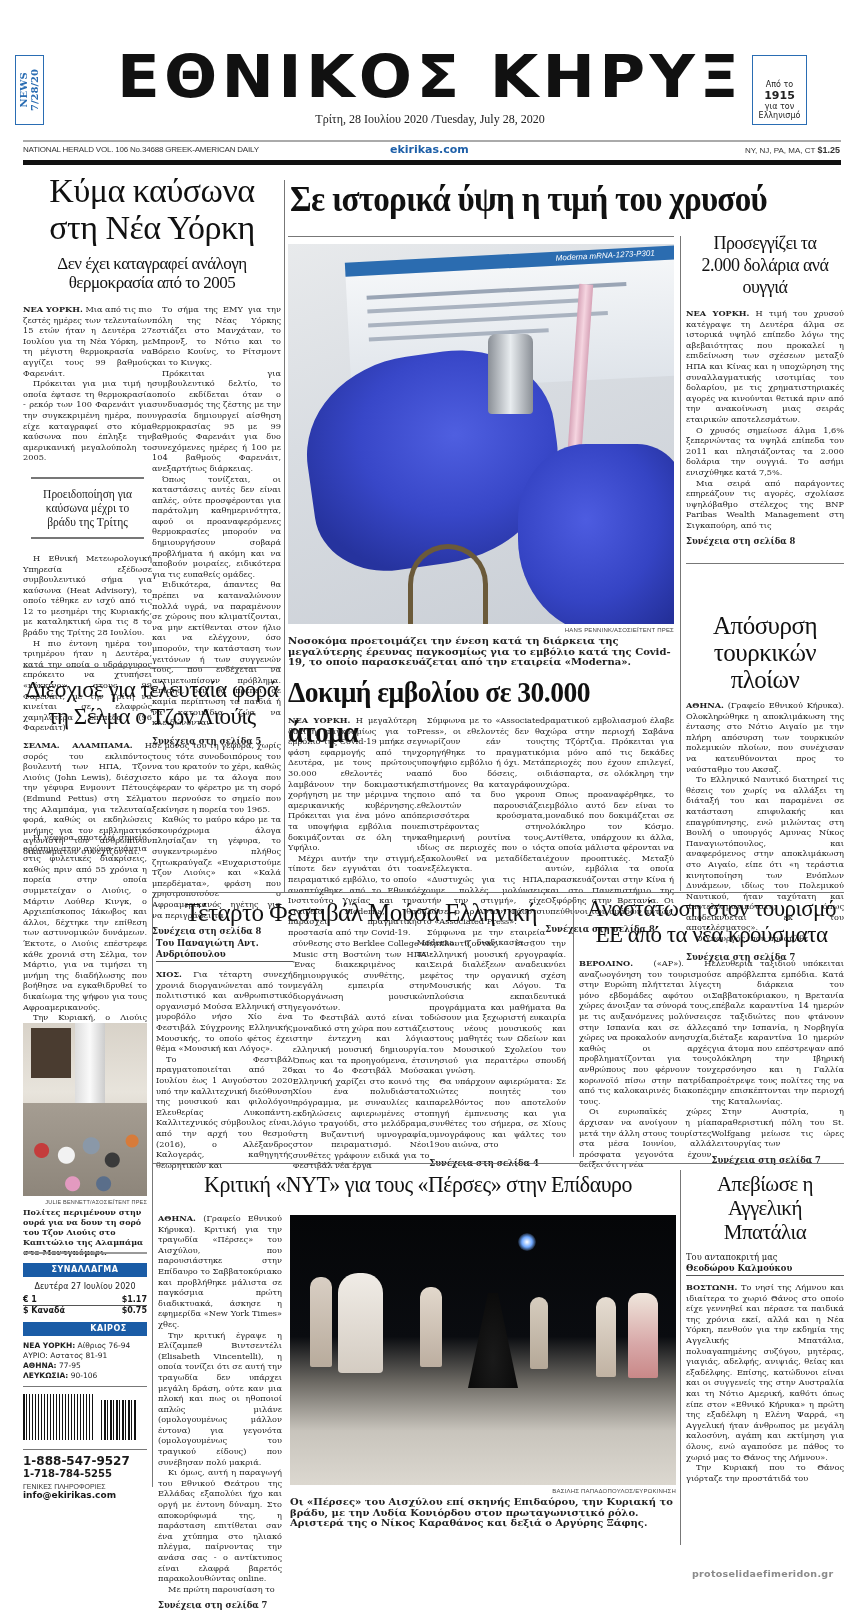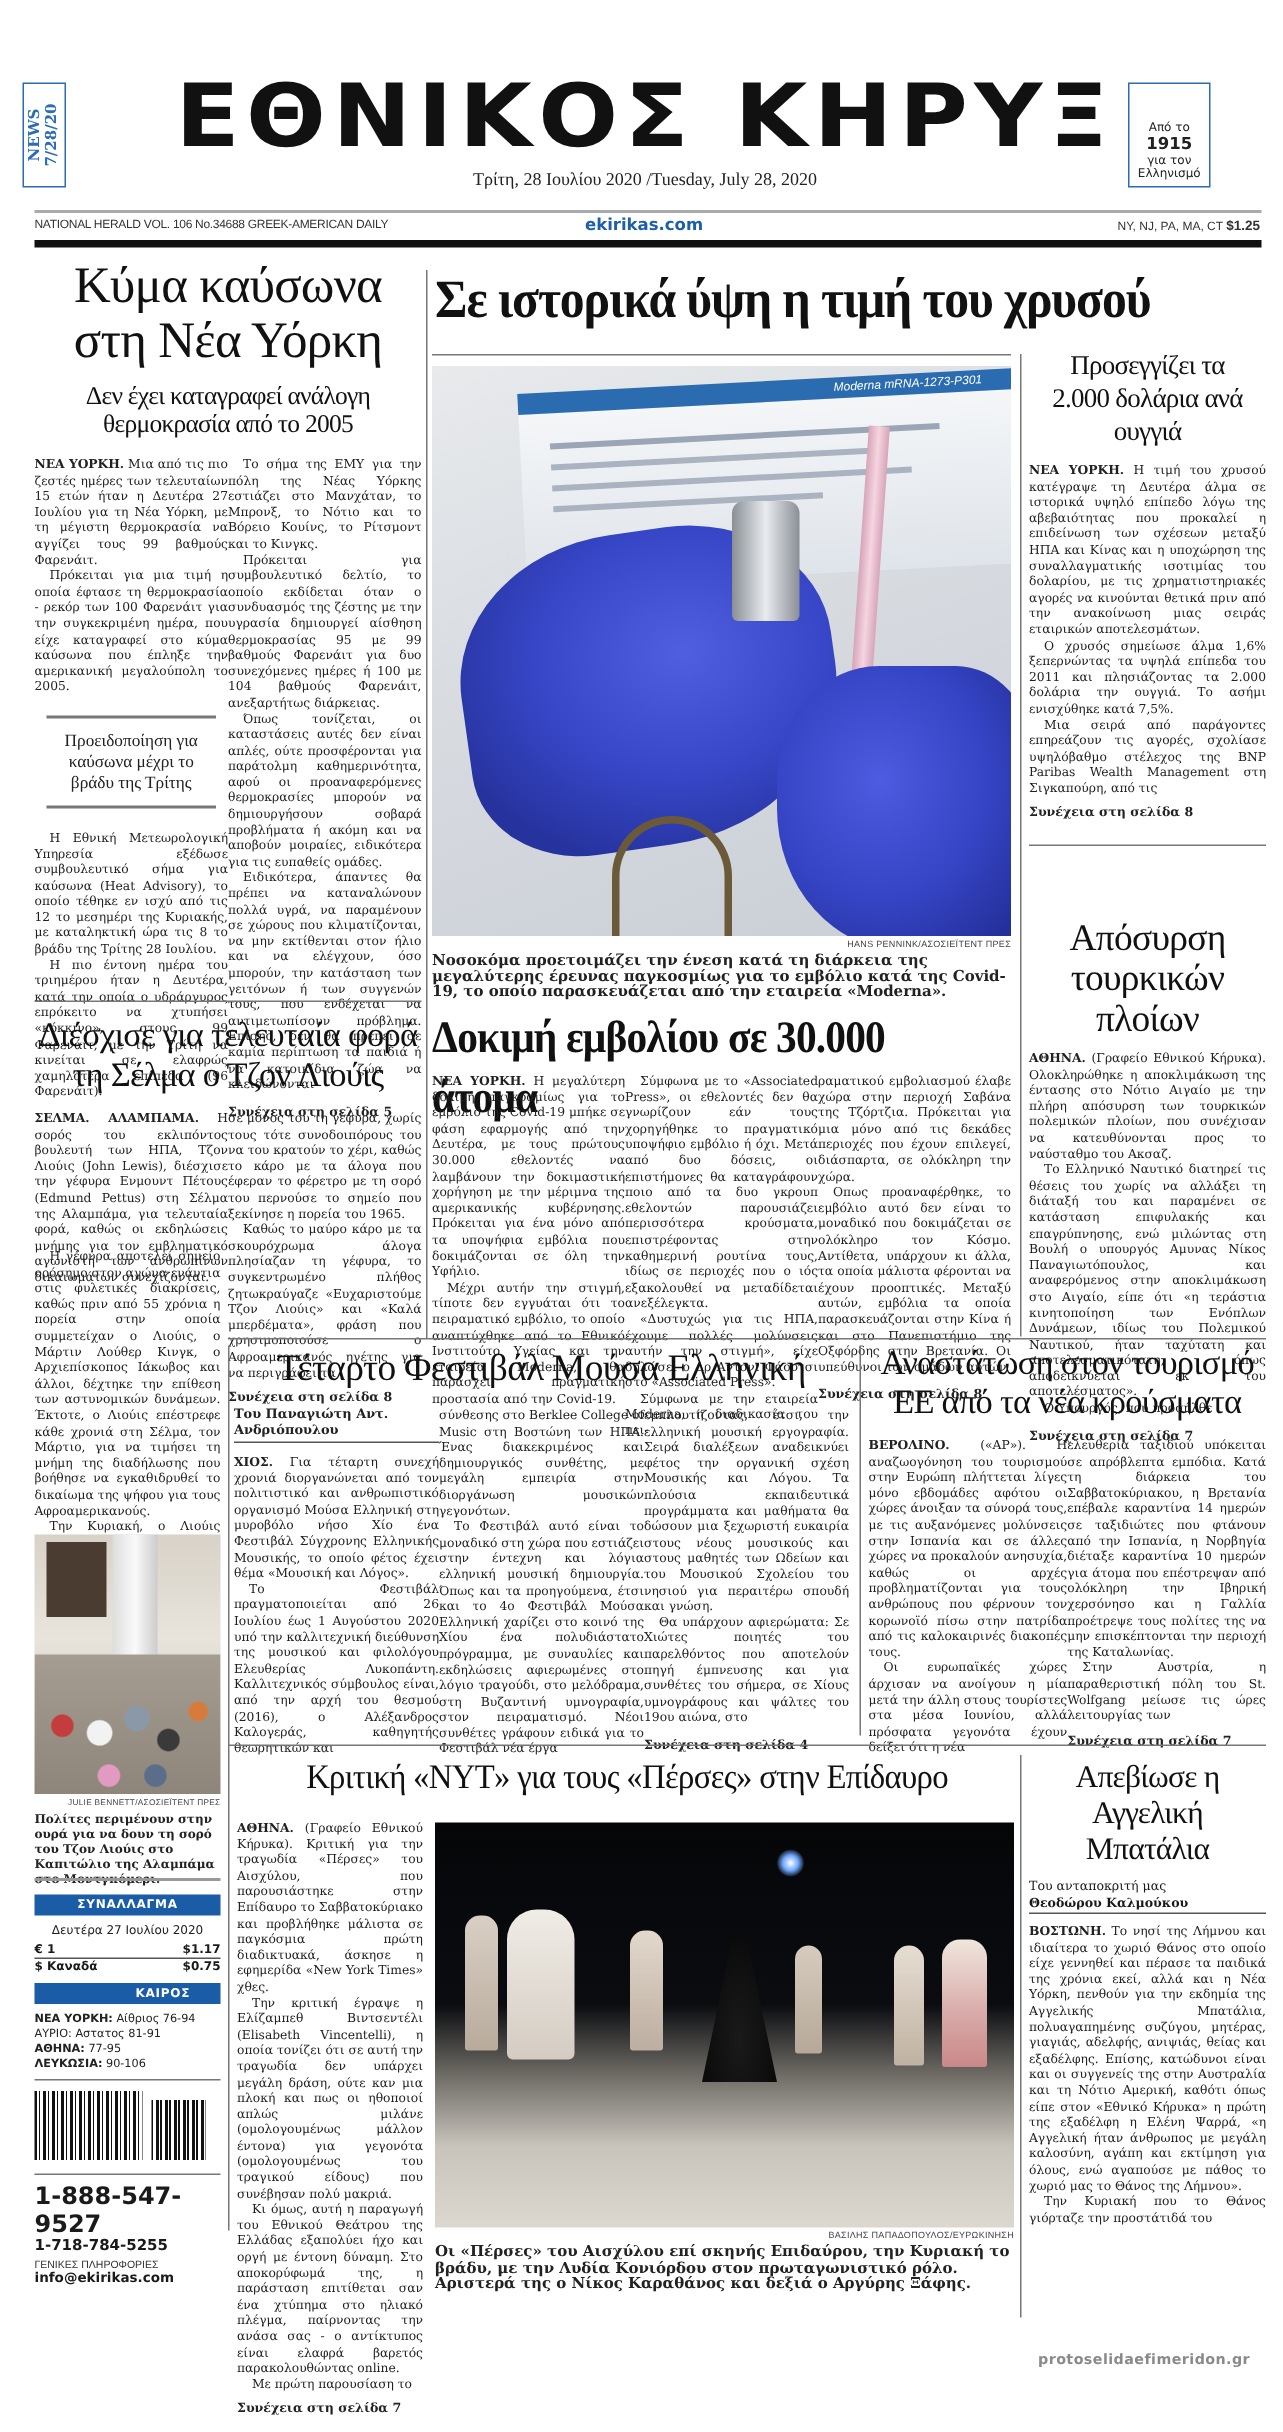--- a/index.html
+++ b/index.html
@@ -189,21 +189,21 @@
     <div><span>ΑΥΡΙΟ:</span> <span>Αστατος 81-91</span></div>
     <div><b>ΑΘΗΝΑ:</b> <span>77-95</span></div>
     <div><b>ΛΕΥΚΩΣΙΑ:</b> <span>90-106</span></div>
   </div>
   <div style="height:1px;background:#777;margin-top:5px;"></div>
   <div style="display:flex;gap:6px;margin-top:7px;height:52px;">
     <div style="width:72px;height:46px;background:repeating-linear-gradient(90deg,#111 0 1.5px,#fff 1.5px 3px,#111 3px 4px,#fff 4px 6px);"></div>
     <div style="width:36px;height:40px;margin-top:6px;background:repeating-linear-gradient(90deg,#111 0 1px,#fff 1px 3px,#111 3px 5px,#fff 5px 6px);"></div>
   </div>
   <div style="height:1px;background:#777;margin-top:3px;"></div>
-  <div style="font-family:'DejaVu Sans',sans-serif;font-weight:bold;font-size:16px;margin-top:4px;">1-888-547-9527</div>
+  <div style="font-family:'DejaVu Sans',sans-serif;font-weight:bold;font-size:12px;margin-top:4px;">1-888-547-9527</div>
   <div style="font-family:'DejaVu Sans',sans-serif;font-weight:bold;font-size:10px;">1-718-784-5255</div>
   <div style="font-family:'Liberation Sans',sans-serif;font-size:7px;margin-top:4px;color:#333;">ΓΕΝΙΚΕΣ ΠΛΗΡΟΦΟΡΙΕΣ</div>
   <div style="font-family:'DejaVu Sans',sans-serif;font-weight:bold;font-size:9px;">info@ekirikas.com</div>
 </div>
 
 <div class="vrule" style="left:152px;top:897px;height:590px;"></div>
 
 <div class="hrule" style="left:152px;top:892px;width:692px;"></div>
 <div class="abs" style="left:156px;top:896px;width:410px;">
   <div class="hl" style="font-size:25px;line-height:34px;">Τέταρτο Φεστιβάλ Μούσα Ελληνική</div>

